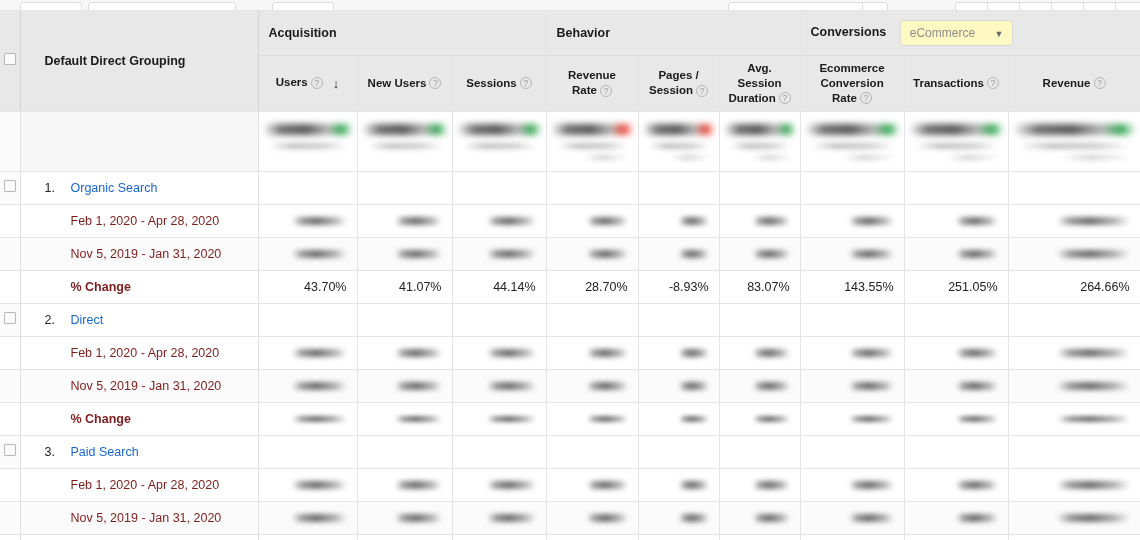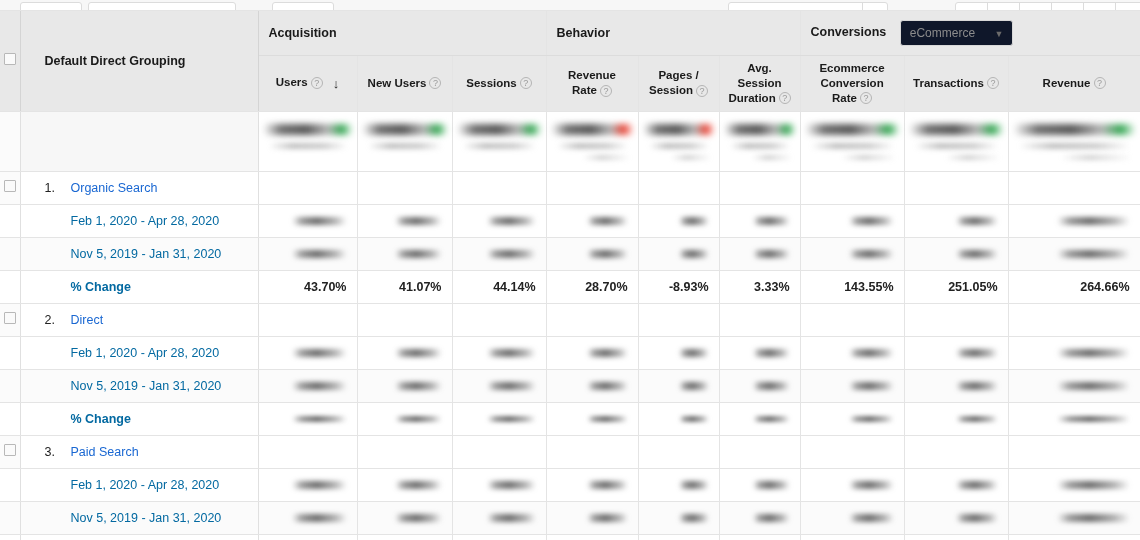--- a/index.html
+++ b/index.html
@@ -116,21 +116,21 @@
     font-size: 13px;
     color: #222;
     font-weight: normal;
     vertical-align: middle;
   }
 
   
   .ecom-select {
     display: inline-block;
     margin-left: 10px;
-    background: #0f172a;
+    background: #fef9c3;
     border: 1px solid #d8d8d8;
     border-radius: 3px;
     padding: 5px 9px;
     font-size: 12px;
     font-weight: normal;
     color: #8c8c8c;
     vertical-align: middle;
   }
   .ecom-select .caret {
     display: inline-block;
@@ -172,30 +172,30 @@
     color: #222;
   }
   td.dimcell a {
     color: #1967d2;
     text-decoration: none;
     font-size: 12.5px;
   }
   td.dimcell .sub {
     display: inline-block;
     padding-left: 26px;
-    color: #0369a1;
+    color: #7f1d1d;
     font-size: 12.5px;
   }
   td.dimcell .sub.bold { font-weight: bold; }
 
   td.num {
     text-align: right;
     padding-right: 10px;
     font-size: 12.5px;
-    font-weight: bold;
+    font-weight: normal;
     color: #222;
   }
   td.blank { background: #ffffff; }
   tr.shaded td { background: #fbfbfb; }
   tr.shaded td.dimcell { background: #fbfbfb; }
   tr.shaded td.checkcell { background: #fbfbfb; }
 
   
   .blurwrap {
     height: 100%;
@@ -481,21 +481,21 @@
         </td>
       </tr>
       <tr>
         <td class="checkcell plain"></td>
         <td class="dimcell"><span class="sub bold">% Change</span></td>
         <td class="num">43.70%</td>
         <td class="num">41.07%</td>
         <td class="num">44.14%</td>
         <td class="num">28.70%</td>
         <td class="num">-8.93%</td>
-        <td class="num">3.33%</td>
+        <td class="num">83.07%</td>
         <td class="num">143.55%</td>
         <td class="num">251.05%</td>
         <td class="num">264.66%</td>
       </tr>
       <tr>
         <td class="checkcell"><span class="cbx"></span></td>
         <td class="dimcell"><span class="idx">2.</span><a href="#">Direct</a></td>
         <td class="blank"></td>
         <td class="blank"></td>
         <td class="blank"></td>

